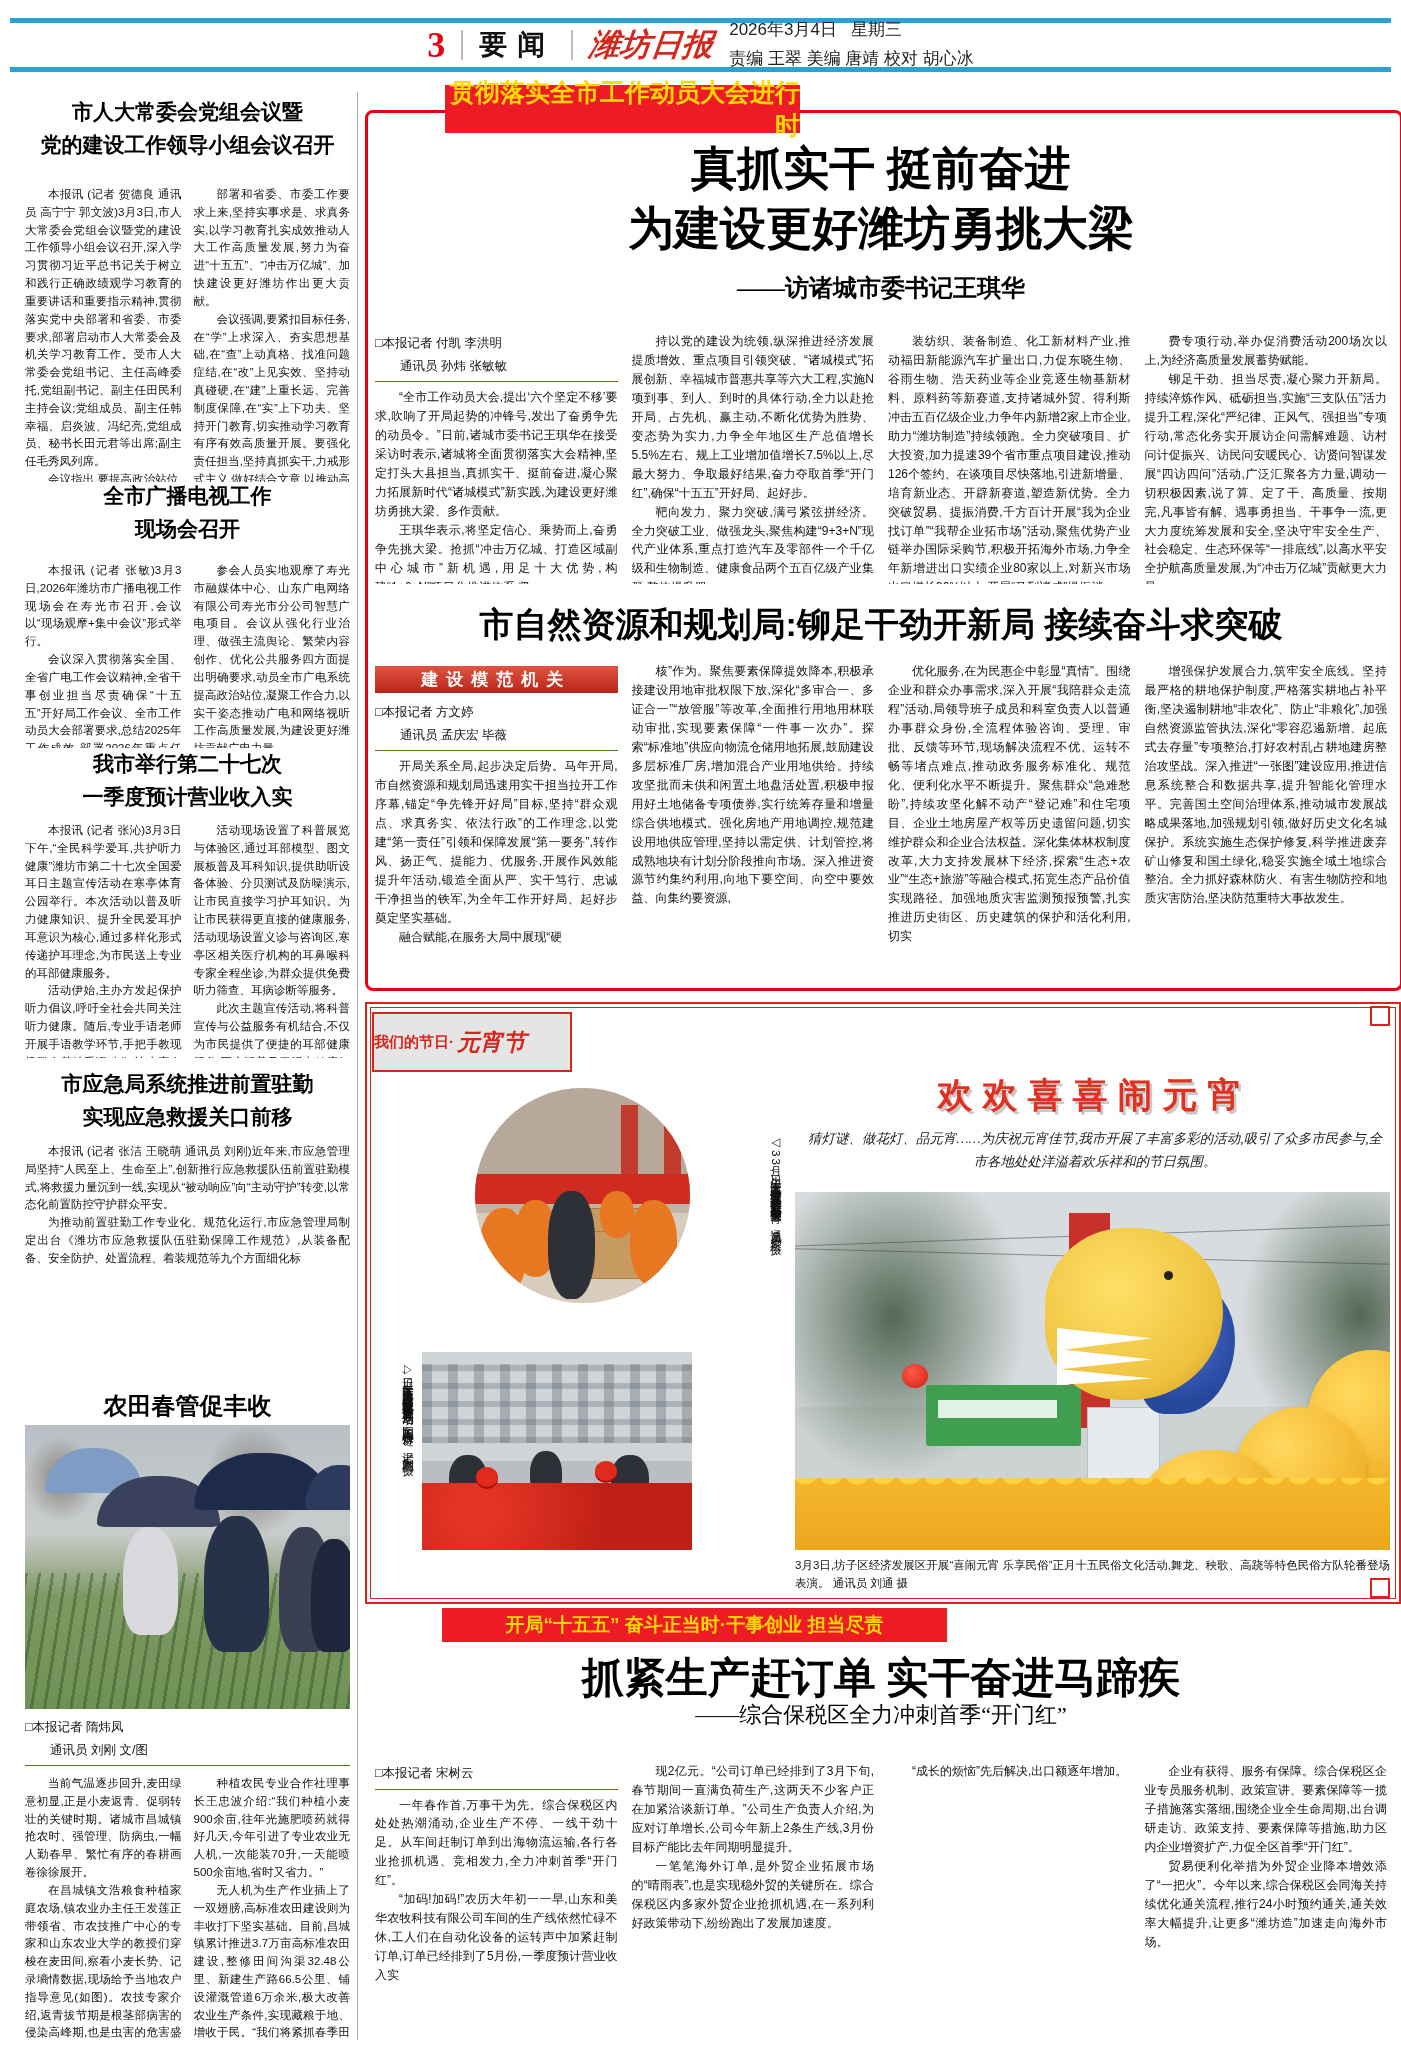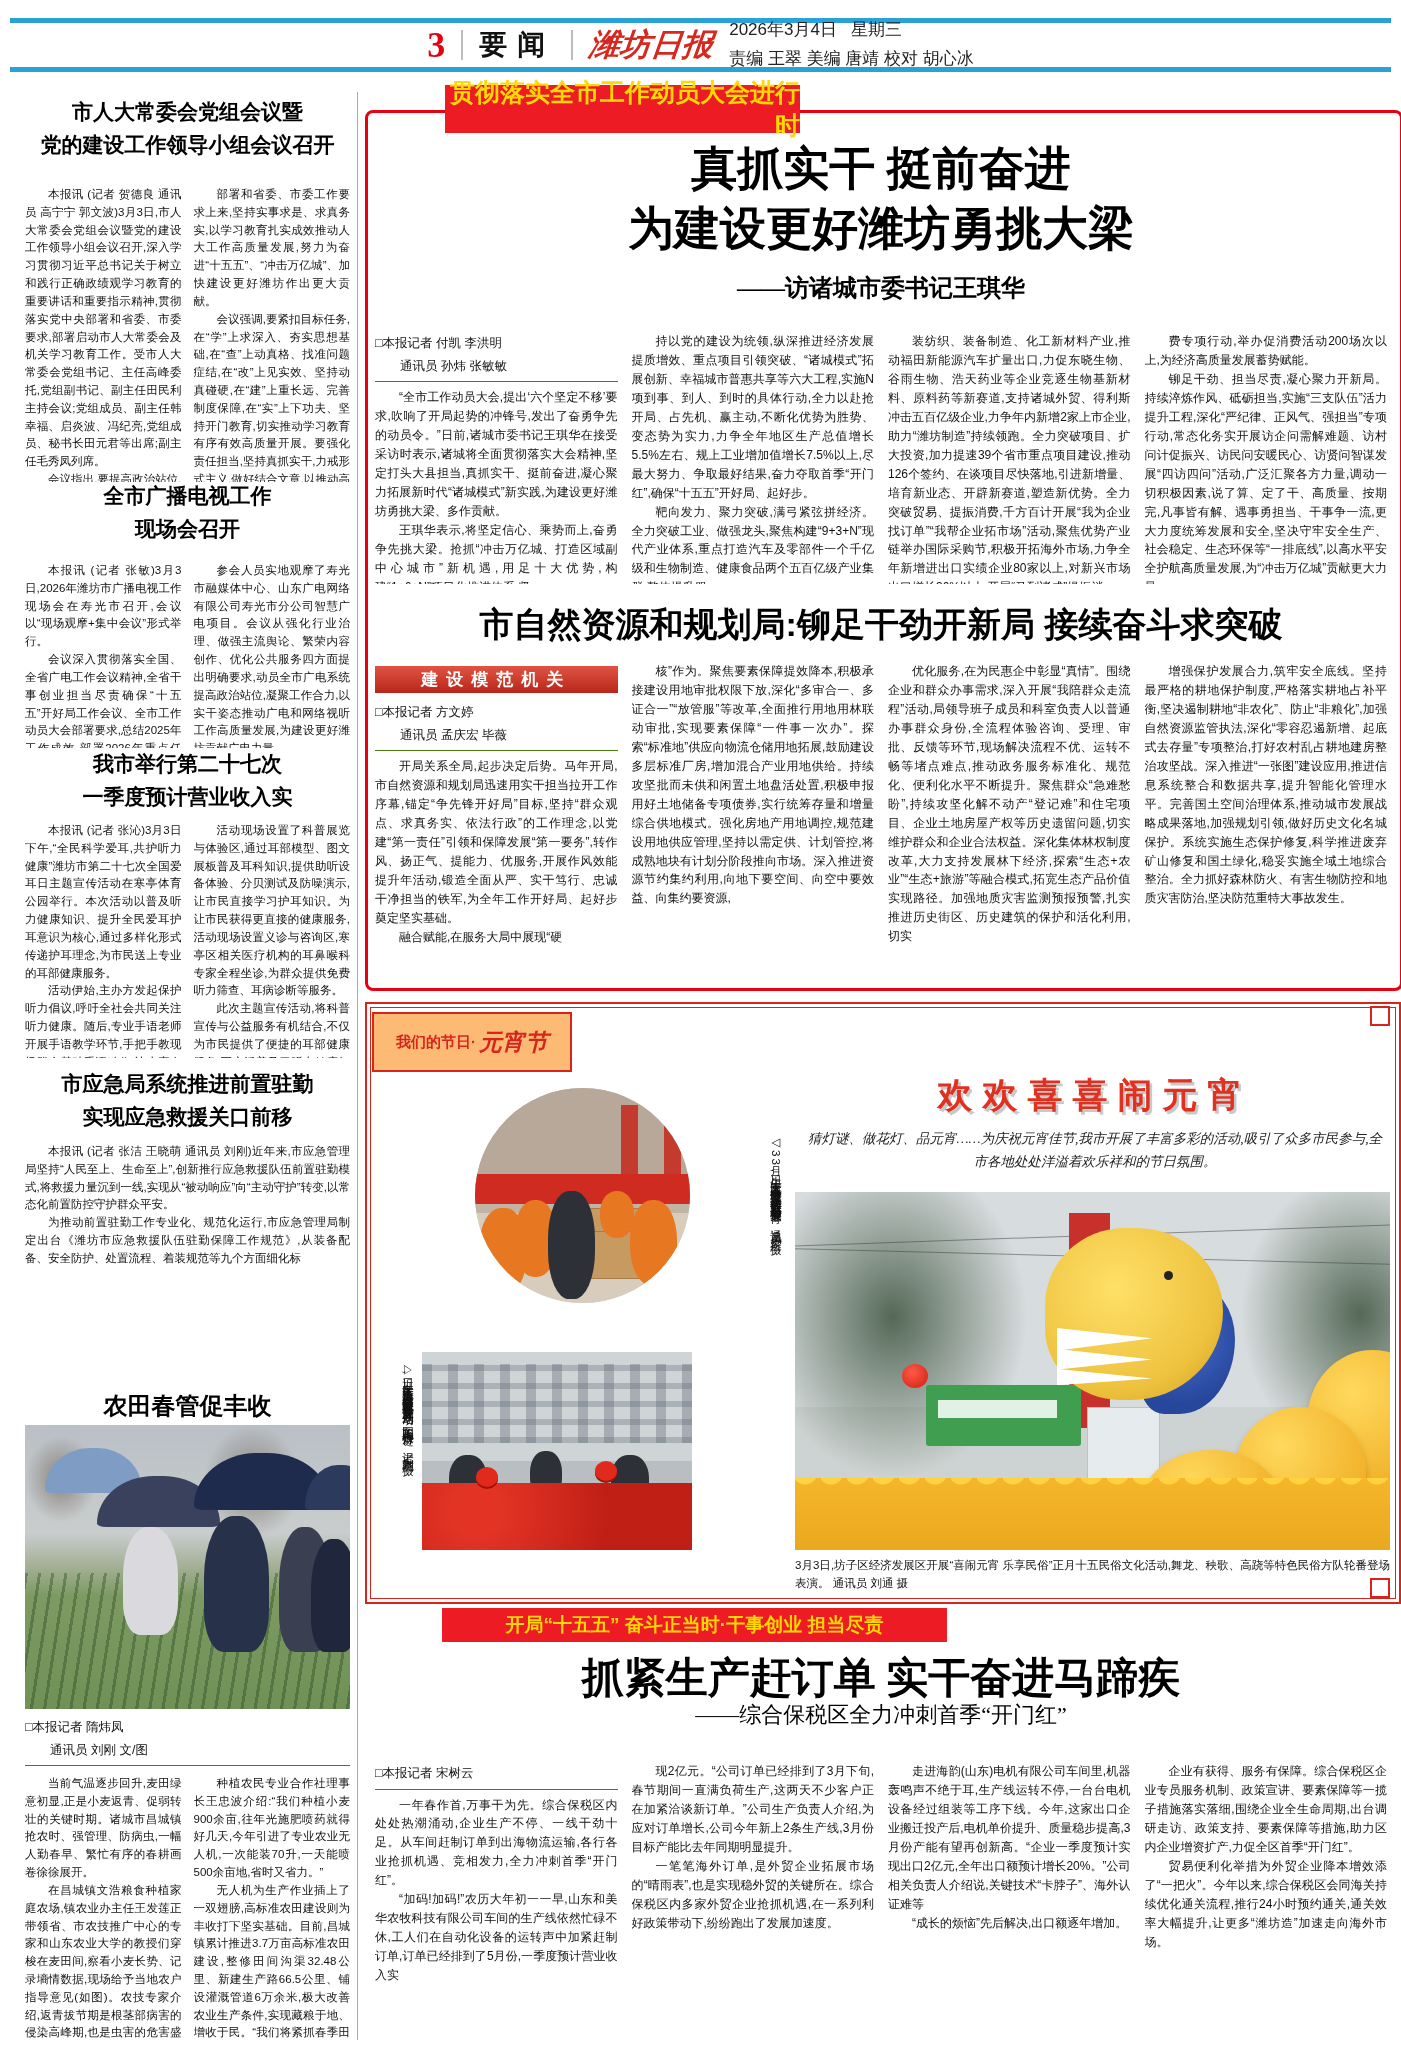--- a/index.html
+++ b/index.html
@@ -26,22 +26,22 @@
   .bcol .para{font-size:12px;line-height:1.58;}
   .byline{font-size:12.5px;line-height:1.8;border-bottom:1px solid #4d7c0f;padding-bottom:4px;margin-bottom:6px;}
   .byline .b2{padding-left:2em;}
   
   .redbox{position:absolute;border:3px solid #e60012;border-radius:8px;}
   .banner{position:absolute;background:#ed1c24;color:#ffd900;font-weight:800;display:flex;align-items:center;justify-content:center;z-index:3;text-align:right;}
   .headline{position:absolute;left:375px;width:1012px;text-align:center;font-family:"Liberation Serif",serif;font-weight:800;color:#000;}
   
   .lanternbox{position:absolute;left:365px;top:1002px;width:1032px;height:598px;border:2px solid #d6251d;box-shadow:inset 0 0 0 3px #fff, inset 0 0 0 4px #d6251d;}
   .orn{position:absolute;width:16px;height:16px;border:2px solid #d6251d;background:#fff;z-index:4;}
-  .lantern-label{position:absolute;left:372px;top:1012px;width:196px;height:56px;background:#fdba74;border:2px solid #d6251d;z-index:5;
-                 display:flex;align-items:center;justify-content:center;gap:3px;}
+  .lantern-label{position:absolute;left:372px;top:1012px;width:196px;height:56px;background:#e5e5e5;border:2px solid #d6251d;z-index:5;
+                 display:flex;align-items:center;justify-content:flex-start;gap:3px;}
   .lantern-label .lp1{color:#d6251d;font-weight:800;font-size:15px;}
   .lantern-label .lp2{color:#d6251d;font-weight:900;font-size:23px;font-style:italic;font-family:"Liberation Serif",serif;}
   .vcap{position:absolute;writing-mode:vertical-rl;font-size:11.5px;line-height:1.85;letter-spacing:1px;color:#111;}
   .redtitle{position:absolute;text-align:center;color:#e03020;font-weight:900;font-family:"Liberation Serif",serif;
             letter-spacing:10px;text-shadow:2.5px 2.5px 0 #c9c9c9;}
   .intro{position:absolute;font-family:"Liberation Serif",serif;font-style:italic;font-size:13.5px;line-height:1.7;text-align:center;color:#222;}
   .photocap{position:absolute;font-size:11.5px;line-height:1.6;text-align:justify;color:#111;}
   
   .photo{position:absolute;overflow:hidden;background:#ccc;}
   
@@ -329,21 +329,20 @@
       <div>
           <p class="para">一年春作首,万事干为先。综合保税区内处处热潮涌动,企业生产不停、一线干劲十足。从车间赶制订单到出海物流运输,各行各业抢抓机遇、竞相发力,全力冲刺首季“开门红”。</p>
           <p class="para">“加码!加码!”农历大年初一一早,山东和美华农牧科技有限公司车间的生产线依然忙碌不休,工人们在自动化设备的运转声中加紧赶制订单,订单已经排到了5月份,一季度预计营业收入实</p>
         </div>
     </div>
     <div class="bcol">
         <p class="para">现2亿元。“公司订单已经排到了3月下旬,春节期间一直满负荷生产,这两天不少客户正在加紧洽谈新订单。”公司生产负责人介绍,为应对订单增长,公司今年新上2条生产线,3月份目标产能比去年同期明显提升。</p>
         <p class="para">一笔笔海外订单,是外贸企业拓展市场的“晴雨表”,也是实现稳外贸的关键所在。综合保税区内多家外贸企业抢抓机遇,在一系列利好政策带动下,纷纷跑出了发展加速度。</p>
       </div>
     <div class="bcol">
-        <p class="para">走进海韵(山东)电机有限公司车间里,机器轰鸣声不绝于耳,生产线运转不停,一台台电机设备经过组装等工序下线。今年,这家出口企业搬迁投产后,电机单价提升、质量稳步提高,3月份产能有望再创新高。“企业一季度预计实现出口2亿元,全年出口额预计增长20%。”公司相关负责人介绍说,关键技术“卡脖子”、海外认证难等</p>
         <p class="para">“成长的烦恼”先后解决,出口额逐年增加。</p>
       </div>
     <div class="bcol">
         <p class="para">企业有获得、服务有保障。综合保税区企业专员服务机制、政策宣讲、要素保障等一揽子措施落实落细,围绕企业全生命周期,出台调研走访、政策支持、要素保障等措施,助力区内企业增资扩产,力促全区首季“开门红”。</p>
         <p class="para">贸易便利化举措为外贸企业降本增效添了“一把火”。今年以来,综合保税区会同海关持续优化通关流程,推行24小时预约通关,通关效率大幅提升,让更多“潍坊造”加速走向海外市场。</p>
       </div>
   </div>
 
 </div>
 

